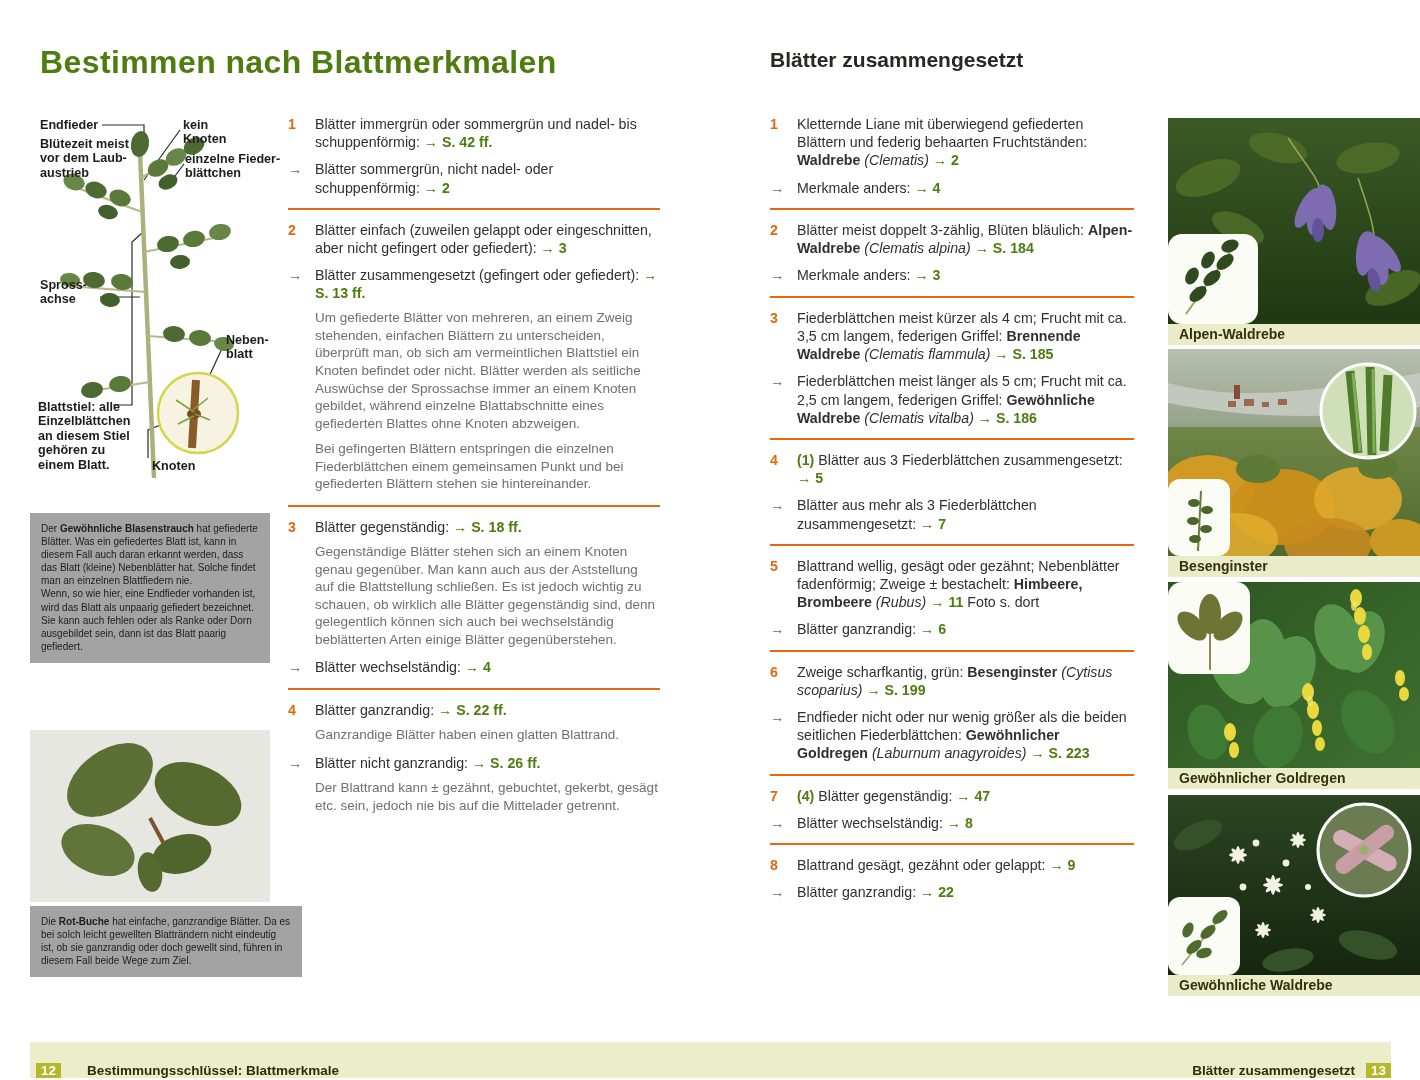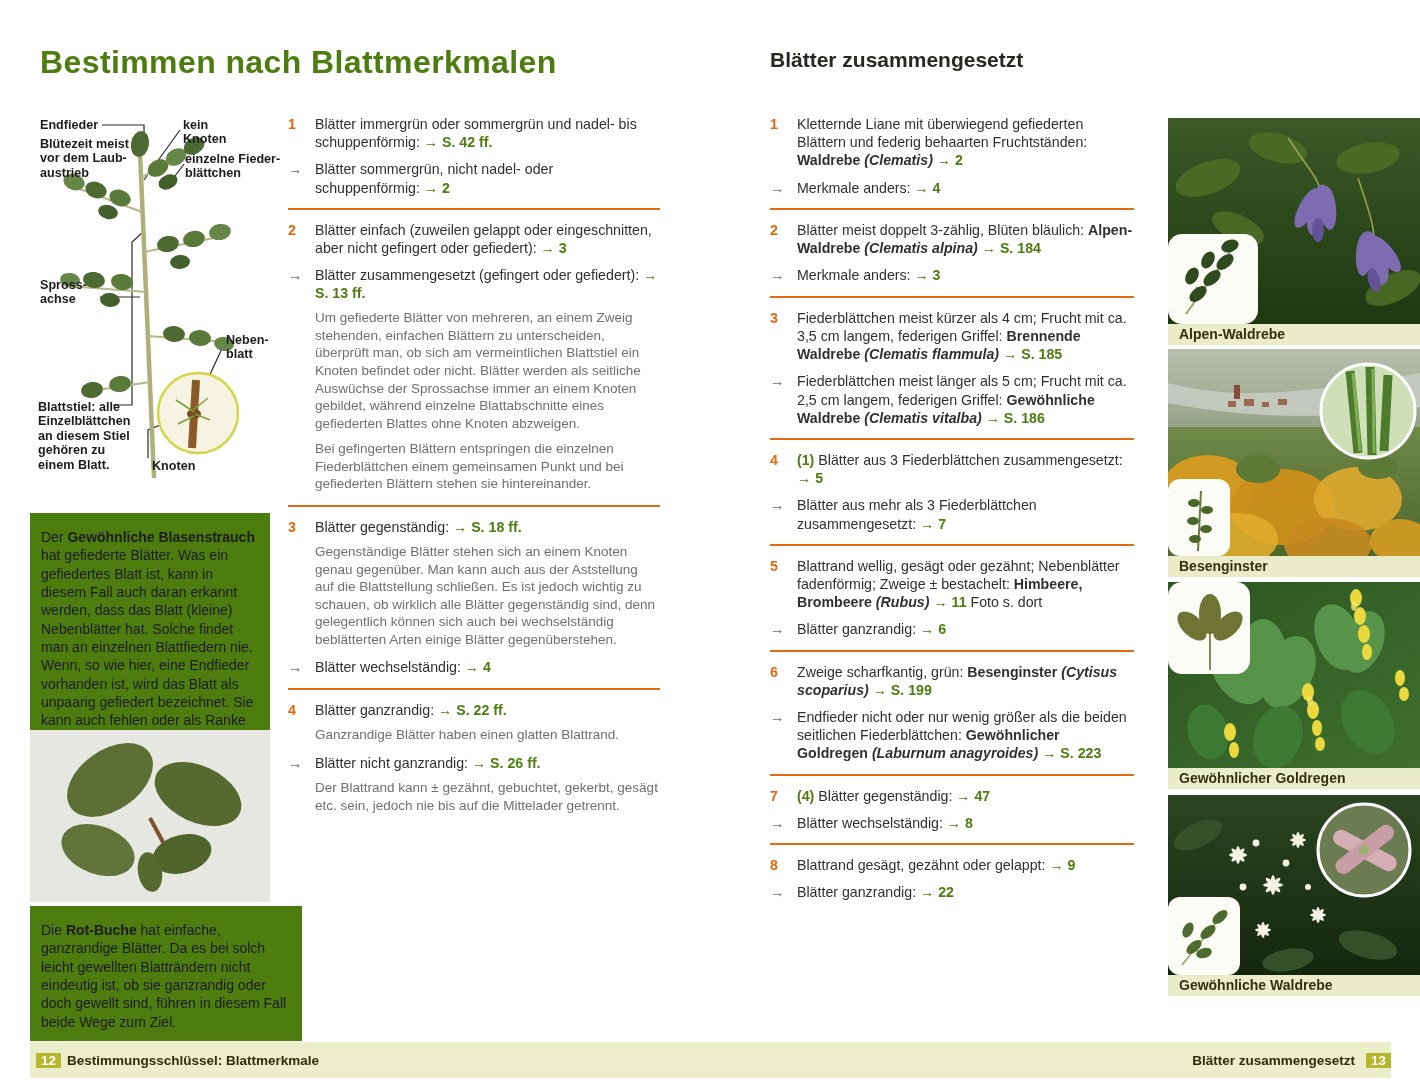--- a/index.html
+++ b/index.html
@@ -14,40 +14,40 @@
   
   .key{display:flex;flex-direction:column}
   .krow{display:flex;margin-top:9px}
   .key .krow:first-child{margin-top:0}
   .kmark{flex:0 0 27px;width:27px;font-weight:bold;font-size:14.2px;color:#e2690f;line-height:1.28}
   .kmark.arr{color:#6e6e6e;font-size:14.5px}
   .ktext{font-size:14.2px;line-height:1.28;color:#303030}
   .knote{margin:7px 0 1px 27px;font-size:13.5px;line-height:1.3;color:#6f6f6f}
   .ksep{height:2px;background:#e2690f;margin:11px 0 2px 0}
   .r-b{font-weight:bold}
-  .r-bi{font-weight:bold;font-style:italic}
+  .r-bi{font-weight:normal;font-style:italic}
   .r-o{color:#4d7c0f;font-weight:bold}
 
   
-  .infobox{background:#4d7c0f;padding:15px 11px 10px 11px;font-size:14px;line-height:1.31;color:#1d1d1d}
+  .infobox{background:#a3a3a3;padding:9px 11px 10px 11px;font-size:10px;line-height:1.31;color:#1d1d1d}
   .infobox p{margin:0}
 
   
   .figlabel{font-size:12.6px;font-weight:bold;color:#1c1c1c;line-height:1.15;white-space:pre-line}
 
   
   .caption{background:#eaebc9;color:#33310b;font-weight:bold;font-size:14px;height:21px;
            padding:2px 0 0 11px;box-sizing:border-box}
 
   
-  .footer{display:flex;align-items:center;background:#ecedcb;height:36px}
+  .footer{display:flex;align-items:flex-end;background:#ecedcb;height:36px}
   .pagenum{background:#b5b72c;color:#ffffff;font-weight:bold;font-size:13.5px;width:25px;
            display:flex;align-items:center;justify-content:center}
   .footer-label{font-weight:bold;font-size:13.5px;color:#2f2e08;display:flex;align-items:center}
-  .footer-label.left{padding-left:6px}
+  .footer-label.left{padding-left:26px}
   .footer-label.right{margin-left:auto;padding-right:11px}
 
   svg{display:block}
 </style>
 </head>
 <body>
 
 <div class="abs title-left" style="left:40px;top:44px">Bestimmen nach Blattmerkmalen</div>
 
 <svg class="abs" style="left:28px;top:100px" width="245" height="385" viewBox="0 0 245 385">

